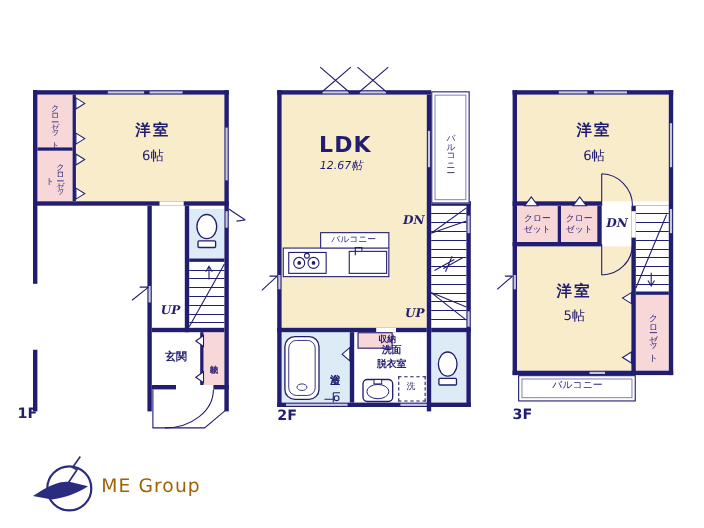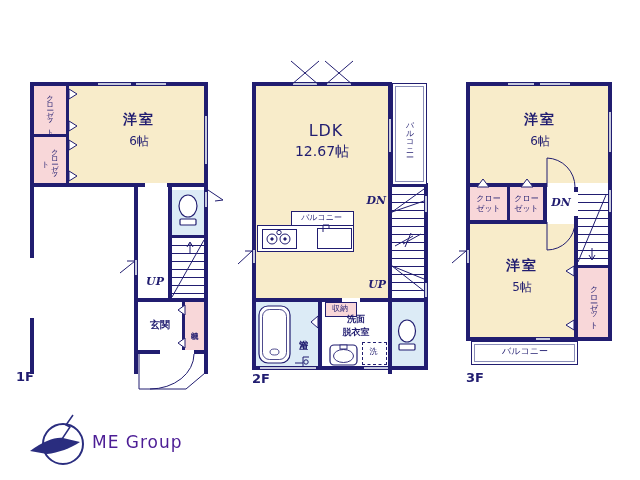--- a/index.html
+++ b/index.html
@@ -16,21 +16,21 @@
   .gap{position:absolute;background:#ffffff;z-index:3;}
   .tb{position:absolute;border:1px solid #211d70;background:#ffffff;z-index:3;}
   .tb .inner{position:absolute;left:2px;top:2px;right:2px;bottom:2px;border:1px solid #8a8db8;}
   .kbox{position:absolute;border:1px solid #211d70;background:#ffffff;z-index:3;}
   .dashed{position:absolute;border:1px dashed #211d70;background:#ffffff;z-index:3;}
   .lbl{position:absolute;color:#211d70;z-index:5;display:flex;align-items:center;justify-content:center;
        text-align:center;line-height:1.25;}
   .v{writing-mode:vertical-rl;text-orientation:upright;letter-spacing:0px;}
   .updn{font-family:"DejaVu Serif",serif;font-style:italic;font-weight:bold;font-size:11px;}
   .flo{font-weight:bold;font-size:13px;justify-content:flex-start;}
-  .logo-text{position:absolute;left:92px;top:432px;font-size:17px;color:#4c1d95;letter-spacing:1px;z-index:5;}
+  .logo-text{position:absolute;left:92px;top:432px;font-size:17px;color:#a16207;letter-spacing:1px;z-index:5;}
   svg.overlay{position:absolute;left:0;top:0;z-index:4;pointer-events:none;}
 </style>
 </head>
 <body>
 
 <div class="canvas">
 
   <div class="rm pink" style="left:34px;top:86px;width:32px;height:48px;"></div>
   <div class="rm pink" style="left:34px;top:137px;width:32px;height:46px;"></div>
   <div class="rm cream" style="left:69px;top:86px;width:135px;height:97px;"></div>
@@ -98,27 +98,27 @@
   <div class="win" style="left:260px;top:367px;width:56px;height:2px;"></div>
   <div class="gap" style="left:342px;top:298px;width:18px;height:4px;"></div>
 
   <div class="kbox" style="left:257px;top:225px;width:95px;height:25px;"></div>
   <div class="kbox" style="left:291px;top:211px;width:61px;height:13px;"></div>
   <div class="kbox" style="left:262px;top:229px;width:33px;height:18px;"></div>
   <div class="kbox" style="left:317px;top:228px;width:33px;height:19px;"></div>
   <div class="kbox" style="left:325px;top:302px;width:30px;height:13px;background:#f8d7d9;"></div>
   <div class="dashed" style="left:362px;top:342px;width:23px;height:21px;"></div>
 
-  <div class="lbl" style="left:291px;top:122px;width:70px;height:18px;font-size:16px;letter-spacing:1px;">LDK</div>
-  <div class="lbl" style="left:280px;top:144px;width:84px;height:16px;font-size:14px;">12.67帖</div>
+  <div class="lbl" style="left:279px;top:122px;width:70px;height:18px;font-size:20px;letter-spacing:1px;font-weight:bold;">LDK</div>
+  <div class="lbl" style="left:268px;top:144px;width:84px;height:16px;font-size:10px;font-style:italic;">12.67帖</div>
   <div class="lbl v" style="left:401px;top:92px;width:16px;height:84px;font-size:8px;">バルコニー</div>
   <div class="lbl updn" style="left:362px;top:195px;width:24px;height:12px;justify-content:flex-end;">DN</div>
   <div class="lbl updn" style="left:362px;top:279px;width:24px;height:12px;justify-content:flex-end;">UP</div>
   <div class="lbl" style="left:291px;top:212px;width:61px;height:11px;font-size:8px;">バルコニー</div>
-  <div class="lbl" style="left:325px;top:303px;width:30px;height:11px;font-size:8px;font-weight:normal;">収納</div>
+  <div class="lbl" style="left:337px;top:303px;width:30px;height:11px;font-size:8px;font-weight:bold;">収納</div>
   <div class="lbl v" style="left:296px;top:316px;width:14px;height:34px;font-size:9px;font-weight:bold;">浴室</div>
   <div class="lbl" style="left:326px;top:314px;width:60px;height:12px;font-size:9px;font-weight:bold;">洗面</div>
   <div class="lbl" style="left:326px;top:327px;width:60px;height:12px;font-size:9px;font-weight:bold;">脱衣室</div>
   <div class="lbl" style="left:362px;top:346px;width:23px;height:12px;font-size:8px;">洗</div>
   <div class="lbl flo" style="left:252px;top:372px;width:30px;height:14px;">2F</div>
 
   <div class="rm cream" style="left:470px;top:86px;width:138px;height:97px;"></div>
   <div class="rm pink" style="left:470px;top:187px;width:37px;height:33px;"></div>
   <div class="rm pink" style="left:510px;top:187px;width:33px;height:33px;"></div>
   <div class="rm white" style="left:547px;top:187px;width:27px;height:33px;"></div>

